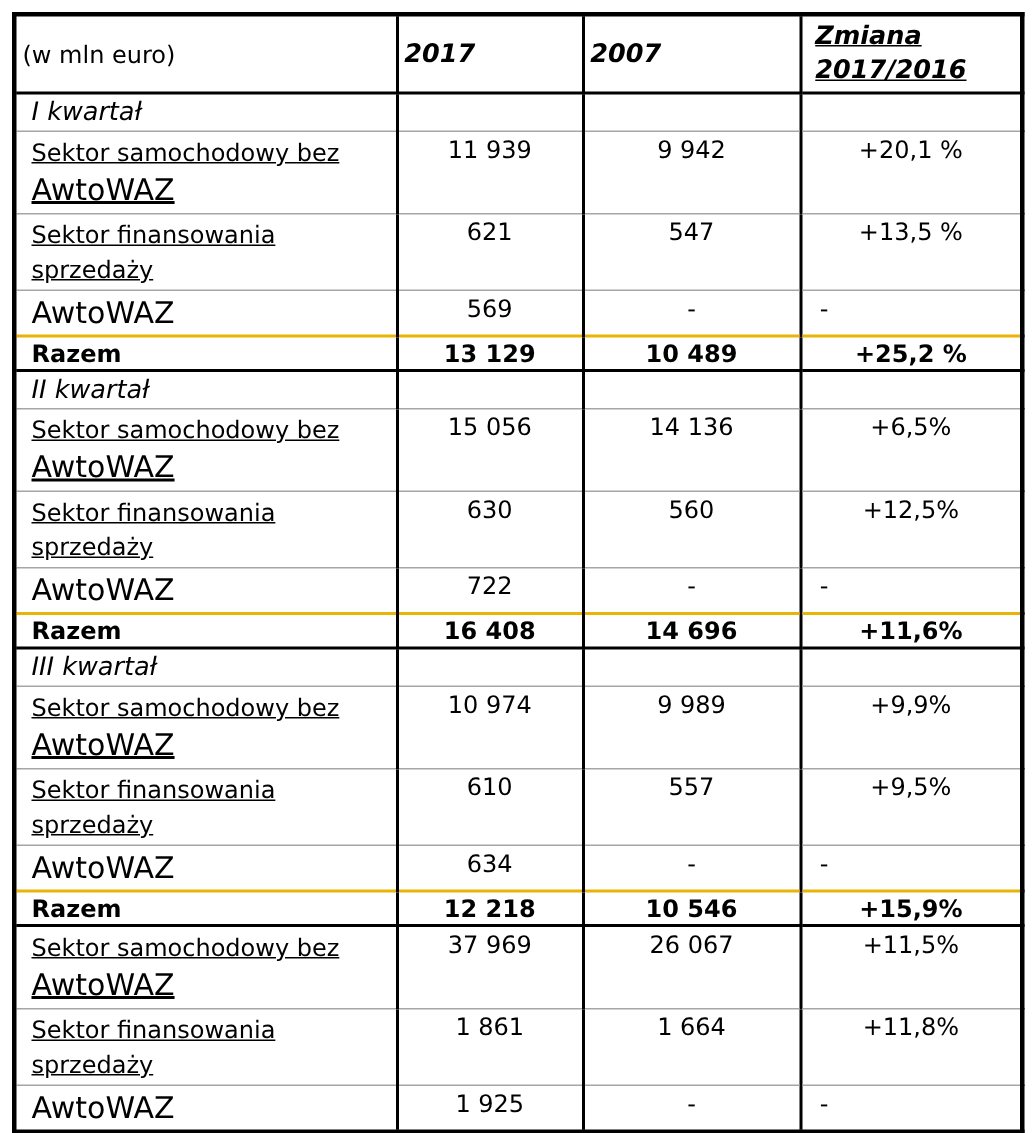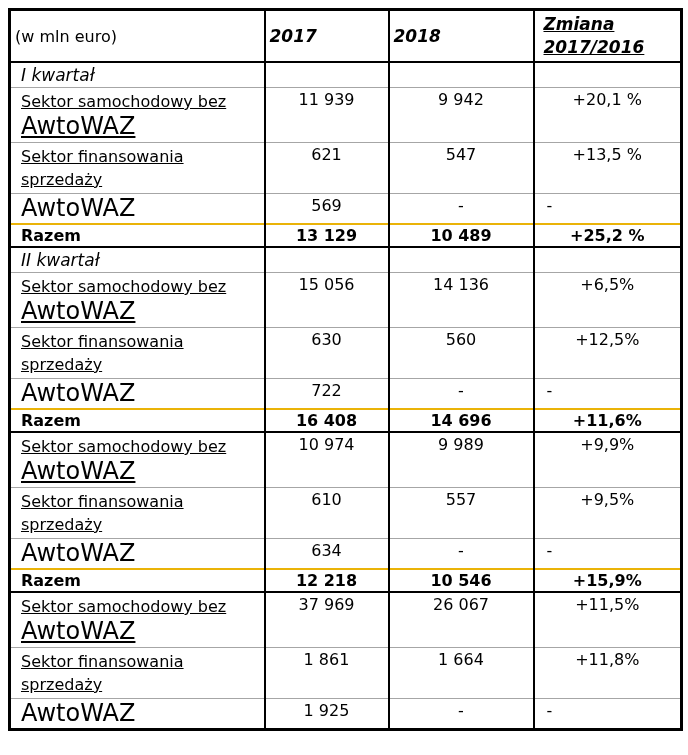--- a/index.html
+++ b/index.html
@@ -65,21 +65,21 @@
   }
   tr.section td.sec-label { padding-left: 10px; }
 
   
   td.label { text-align: left; padding-left: 10px; vertical-align: top; }
   td.num   { text-align: center; vertical-align: top; }
   td.dashl { text-align: left; padding-left: 12px; vertical-align: top; }
 
   tr.r2 td { height: 46px; }
   .lline { display: block; line-height: 23px; text-decoration: underline; }
-  .big   { font-size: 24px; line-height: 27px; }
+  .big   { font-size: 20px; line-height: 27px; }
 
   tr.awto td { height: 25px; }
   tr.awto td.label { line-height: 25px; }
 
   
   tr.total td {
     border-top: 2px solid #eab308;
     border-bottom: 2px solid #000000;
     font-weight: bold;
     height: 17px;
@@ -96,21 +96,21 @@
     <col class="c-label">
       <col class="c-2017">
       <col class="c-2016">
       <col class="c-change">
   </colgroup>
 
   <tbody>
       <tr class="head">
     <th class="unit">(w mln euro)</th>
     <th>2017</th>
-    <th>2018</th>
+    <th>2007</th>
     <th class="change-h">
           <span class="lline">Zmiana</span>
           <span class="lline">2017/2016</span>
         </th>
   </tr>
 
   <tr class="section">
     <td class="sec-label">I kwartał</td>
     <td></td>
     <td></td>
@@ -177,20 +177,26 @@
     <td class="num">-</td>
     <td class="dashl">-</td>
   </tr>
   <tr class="total">
     <td class="label">Razem</td>
     <td class="num">16 408</td>
     <td class="num">14 696</td>
     <td class="num">+11,6%</td>
   </tr>
 
+  <tr class="section">
+    <td class="sec-label">III kwartał</td>
+    <td></td>
+    <td></td>
+    <td></td>
+  </tr>
   <tr class="r2">
     <td class="label">
           <span class="lline">Sektor samochodowy bez</span>
           <span class="lline big">AwtoWAZ</span>
         </td>
     <td class="num">10 974</td>
     <td class="num">9 989</td>
     <td class="num">+9,9%</td>
   </tr>
   <tr class="r2">

